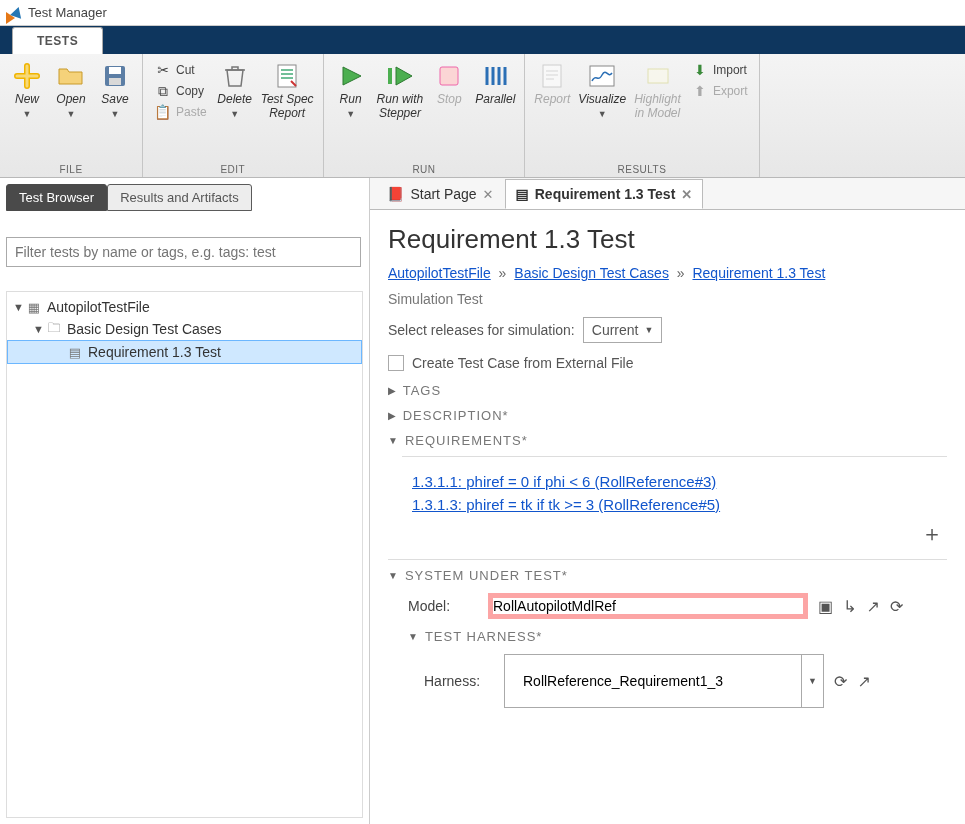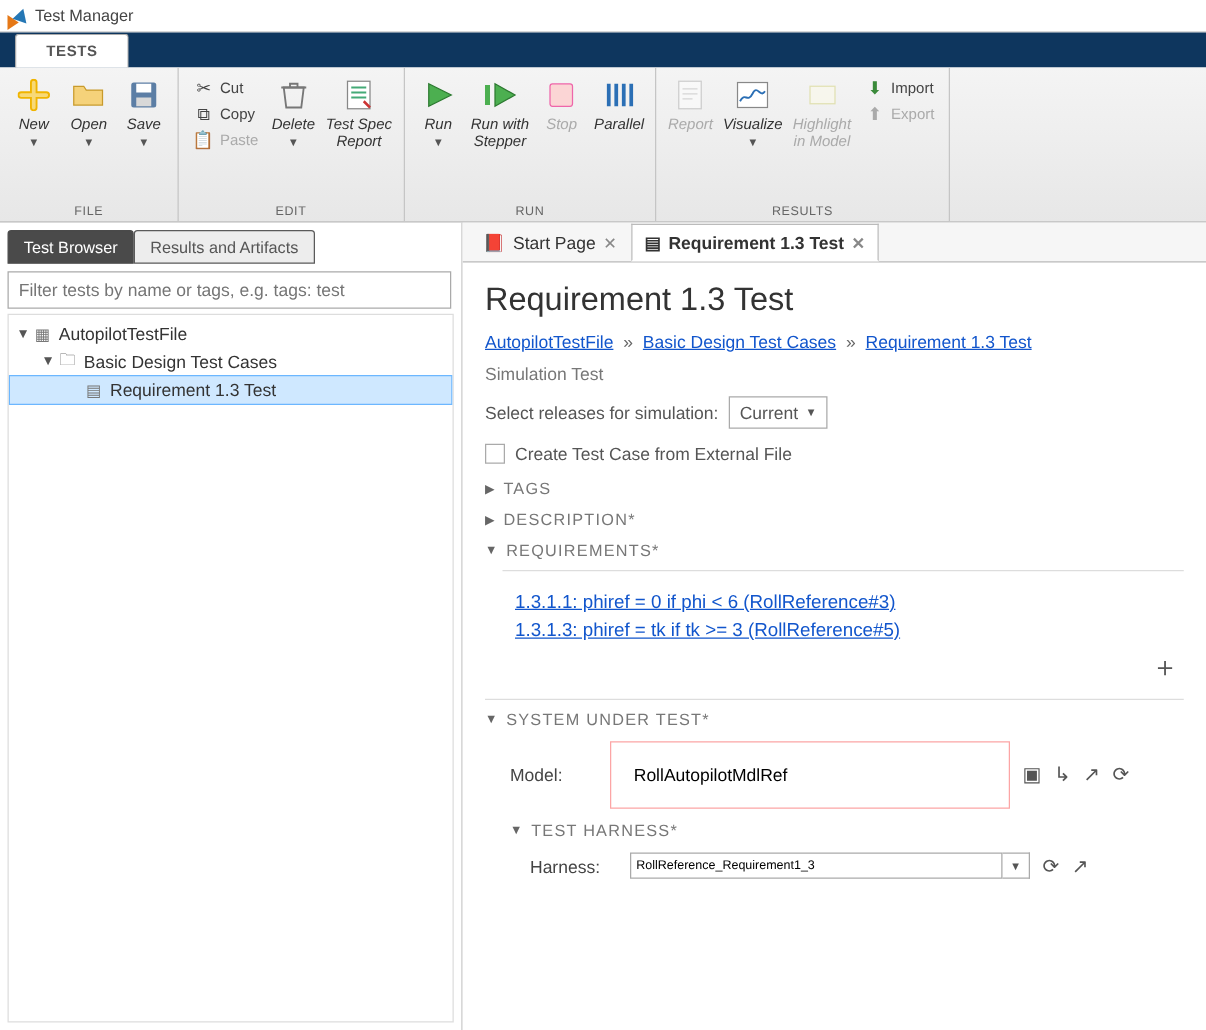--- a/index.html
+++ b/index.html
@@ -22,21 +22,21 @@
 .ricon { width: 28px; height: 28px; display: flex; align-items: center; justify-content: center; font-size: 22px; }
 .rlabel { font-size: 12px; color: #333; text-align: center; margin-top: 2px; line-height: 14px; font-style: italic; }
 .rlabel.disabled { color: #aaa; }
 .caret { font-size: 9px; color: #555; }
 .small-items { display: flex; flex-direction: column; gap: 1px; padding: 2px; }
 .small-item { display: flex; align-items: center; gap: 4px; font-size: 12px; color: #444; padding: 1px 3px; }
 .small-item.disabled { color: #aaa; }
 .small-item .sicon { width: 18px; height: 18px; display:flex; align-items:center; justify-content:center; font-size:14px; }
 
 .content { display: flex; height: calc(824px - 26px - 28px - 124px); }
-.leftpane { width: 370px; border-right: 1px solid #ccc; padding: 6px; display:flex; flex-direction:column; }
+.leftpane { width: 370px; border-right: 1px solid #ccc; padding: 6px; display:flex; flex-direction:column;gap:20px; }
 .lefttabs { display: flex; margin-bottom: 4px; }
 .lefttab { padding: 5px 12px; font-size: 13px; border: 1px solid #5a5a5a; border-radius: 3px 3px 0 0; cursor:pointer; }
 .lefttab.active { background: #4a4a4a; color: #fff; border-color:#4a4a4a; }
 .lefttab.inactive { background: #ededed; color: #555; }
 .filterbox { width: calc(100% - 2px); border: 1px solid #aaa; padding: 6px 8px; font-size: 14px; color: #888; margin: 2px 0 4px 0; }
 .tree { border:1px solid #ddd; flex:1; padding:4px 0; overflow:auto;}
 .tree-row { display:flex; align-items:center; padding:3px 6px; font-size:14px; cursor:pointer; }
 .tree-row.selected { background:#cfe8ff; border:1px solid #6cb7ff; }
 .tree-indent0 { padding-left:6px; } .tree-indent1 { padding-left:26px; } .tree-indent2 { padding-left:58px; }
 .tree-toggle { width:12px; font-size:11px; color:#555; }
@@ -60,21 +60,21 @@
 
 .section { margin:10px 0 6px 0; }
 .section-header { display:flex; align-items:center; gap:6px; color:#777; font-size:13px; letter-spacing:1px; }
 .section-header .tri { font-size:10px; color:#666; }
 .reqbox { border-top:1px solid #ddd; margin:8px 0 0 14px; padding:10px 0 0 10px; }
 .reqlink { display:block; color:#1155cc; text-decoration:underline; font-size:15px; margin:6px 0; }
 .plus { text-align:right; font-size:22px; color:#555; padding-right:4px; margin-top:6px; }
 
 .formrow { display:flex; align-items:center; gap:10px; margin:10px 0 10px 20px; }
 .formrow label { width:70px; color:#444; font-size:14px; }
-.formrow input { flex:1; max-width:320px; border:1px solid #fca5a5; padding:18px; font-size:14px; }
+.formrow input { flex:1; max-width:320px; border:5px solid #fca5a5; padding:0; font-size:14px; }
 .formicons { display:flex; gap:10px; font-size:16px; color:#555; }
 .formicons span { cursor:pointer; }
 
 svg { display:block; }
 </style>
 </head>
 <body>
 
 <div class="titlebar">
   <span class="logo"></span>
@@ -346,21 +346,21 @@
             <span>⟳</span>
           </div>
         </div>
         <div class="section-header" style="margin-left:20px">
             <span class="tri">▼</span>
             <span>TEST HARNESS*</span>
           </div>
         <div class="formrow" style="margin-left:36px">
           <label>Harness:</label>
           <div style="display:flex;flex:1;max-width:320px;">
-            <input style="flex: 1 1 0%; border: 1px solid rgb(170, 170, 170); padding: 4px; font-size: 10px;" value="RollReference_Requirement1_3">
+            <input style="flex: 1 1 0%; border: 1px solid rgb(170, 170, 170); padding: 18px; font-size: 14px;" value="RollReference_Requirement1_3">
             <span style="border:1px solid #aaa;border-left:none;padding:4px 6px;display:flex;align-items:center">
                 <span class="caret">▼</span>
               </span>
           </div>
           <div class="formicons">
             <span>⟳</span>
             <span>↗</span>
           </div>
         </div>
       </div>

